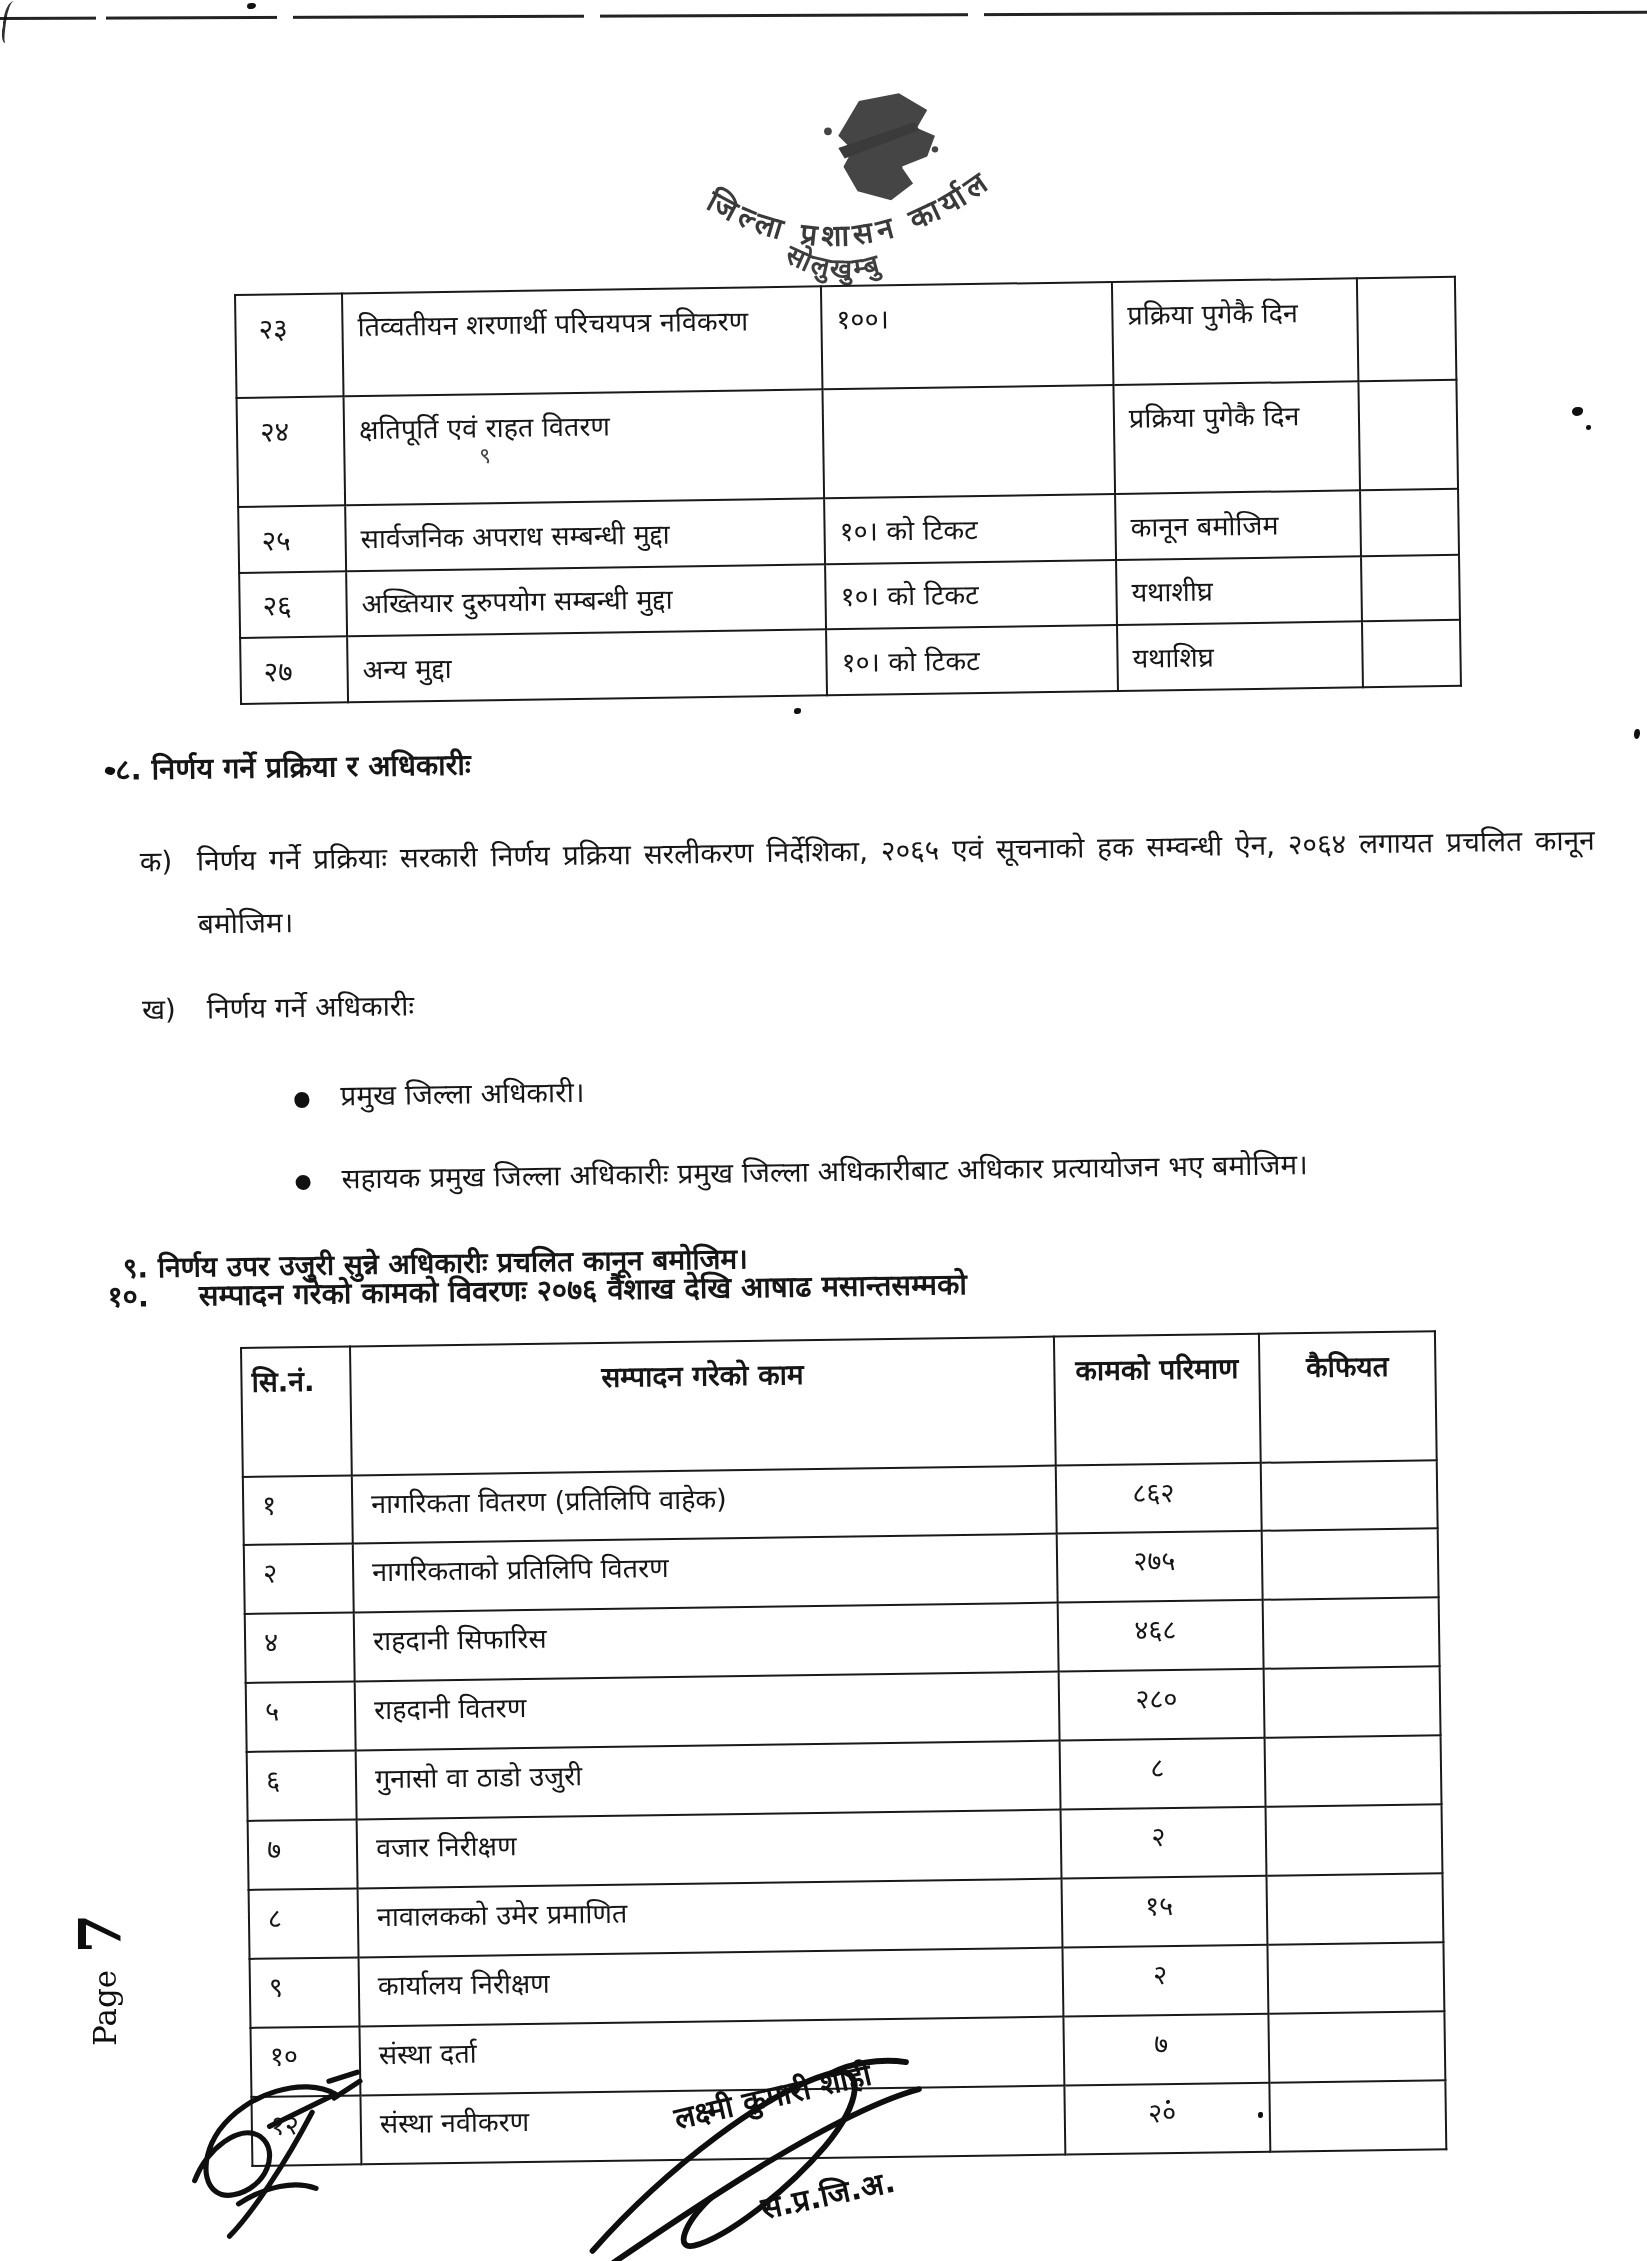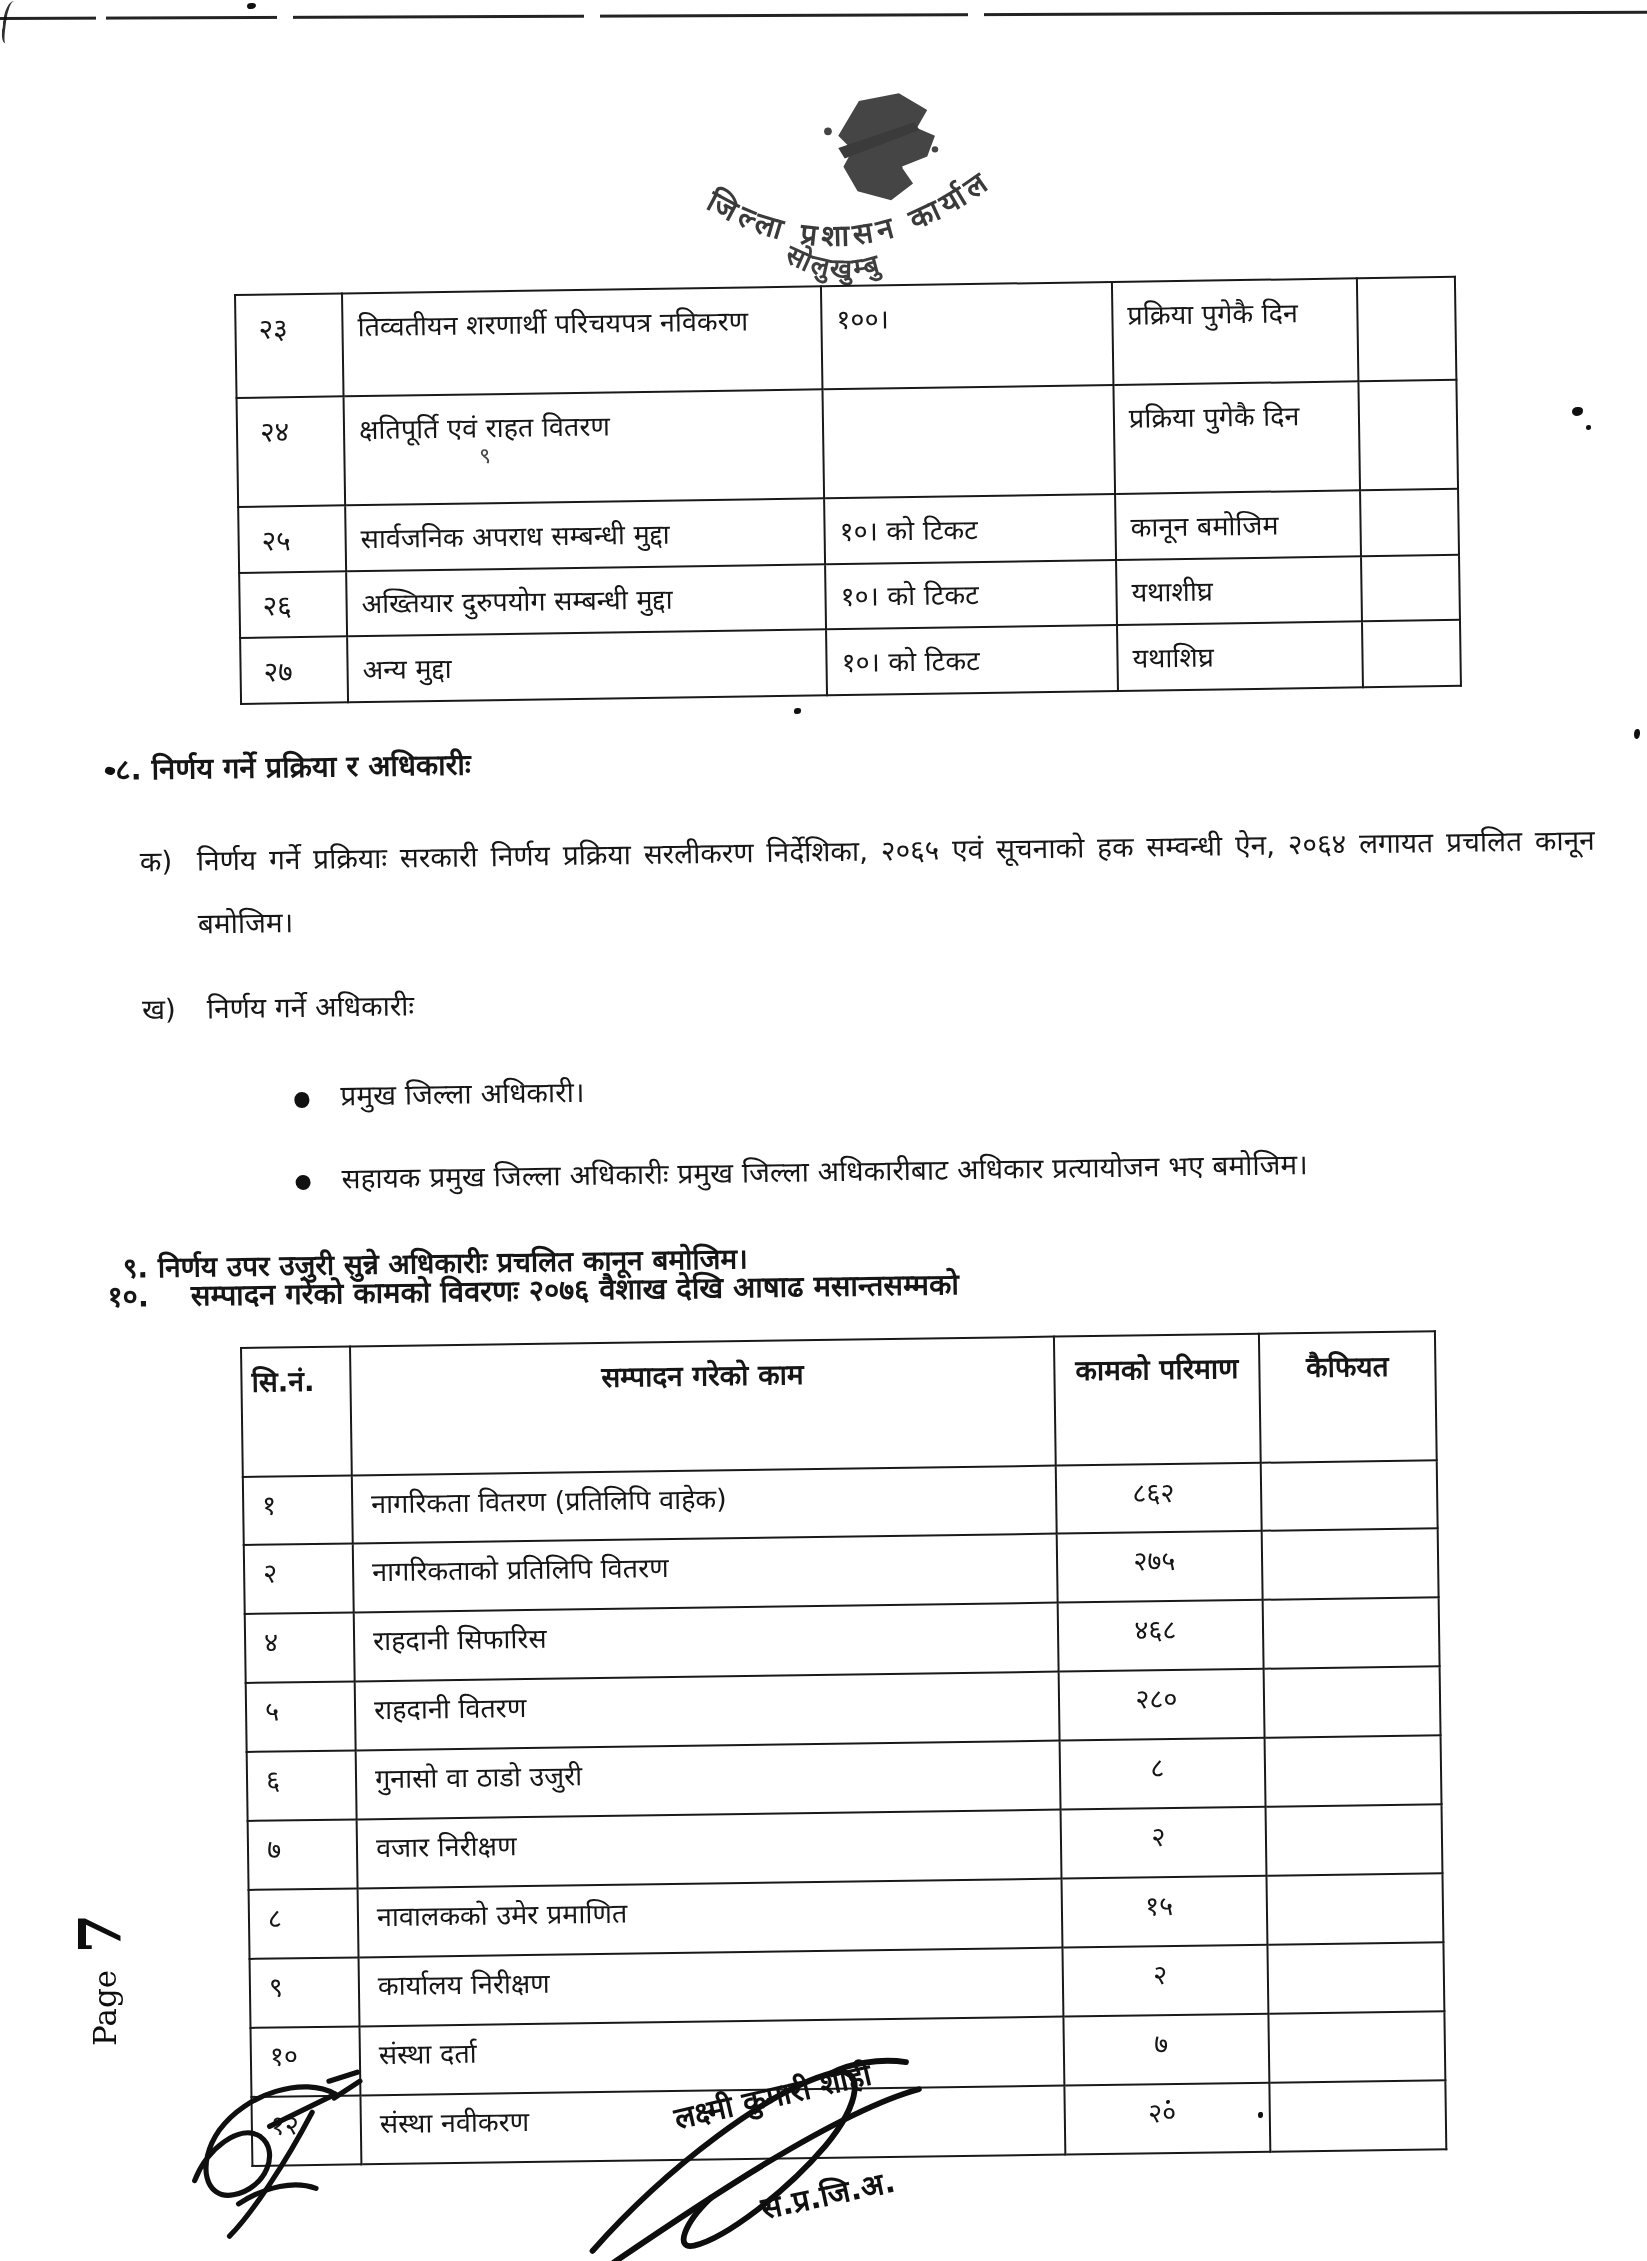--- a/index.html
+++ b/index.html
@@ -59,21 +59,21 @@
   .sec8 .kha{margin-top:22px;padding-left:41px;}
   .sec8 .kha .plabel2{margin-right:22px;}
   .sec8 ul{list-style:none;margin:26px 0 0 189px;padding:0;}
   .sec8 li{position:relative;padding-left:49px;margin-bottom:19.4px;text-align:justify;}
   .sec8 li::before{content:"";position:absolute;left:2.6px;top:27px;width:15.5px;height:15.5px;
     background:#111;border-radius:50%;}
   .sec8 .h9{margin-top:23px;margin-left:18px;font-weight:bold;}
 
   .sec10{position:absolute;left:97px;top:1276px;width:1447px;font-size:29px;font-weight:bold;
     transform:rotate(-0.85deg);transform-origin:0 0;}
-  .sec10 .num{margin-left:10.3px;margin-right:32px;}
+  .sec10 .num{margin-left:10.3px;margin-right:40px;}
 
   
   .page-label{position:absolute;left:62px;top:2046px;transform:rotate(-90deg);
     transform-origin:0 0;font-family:"DejaVu Serif",serif;white-space:nowrap;color:#0e0e0e;}
   .page-label .pw{font-size:31px;}
   .page-label .pn{font-size:57px;font-weight:bold;margin-left:13px;position:relative;top:3.9px;}
 
   
   .sig{position:absolute;}
   .sig svg{overflow:visible;}

